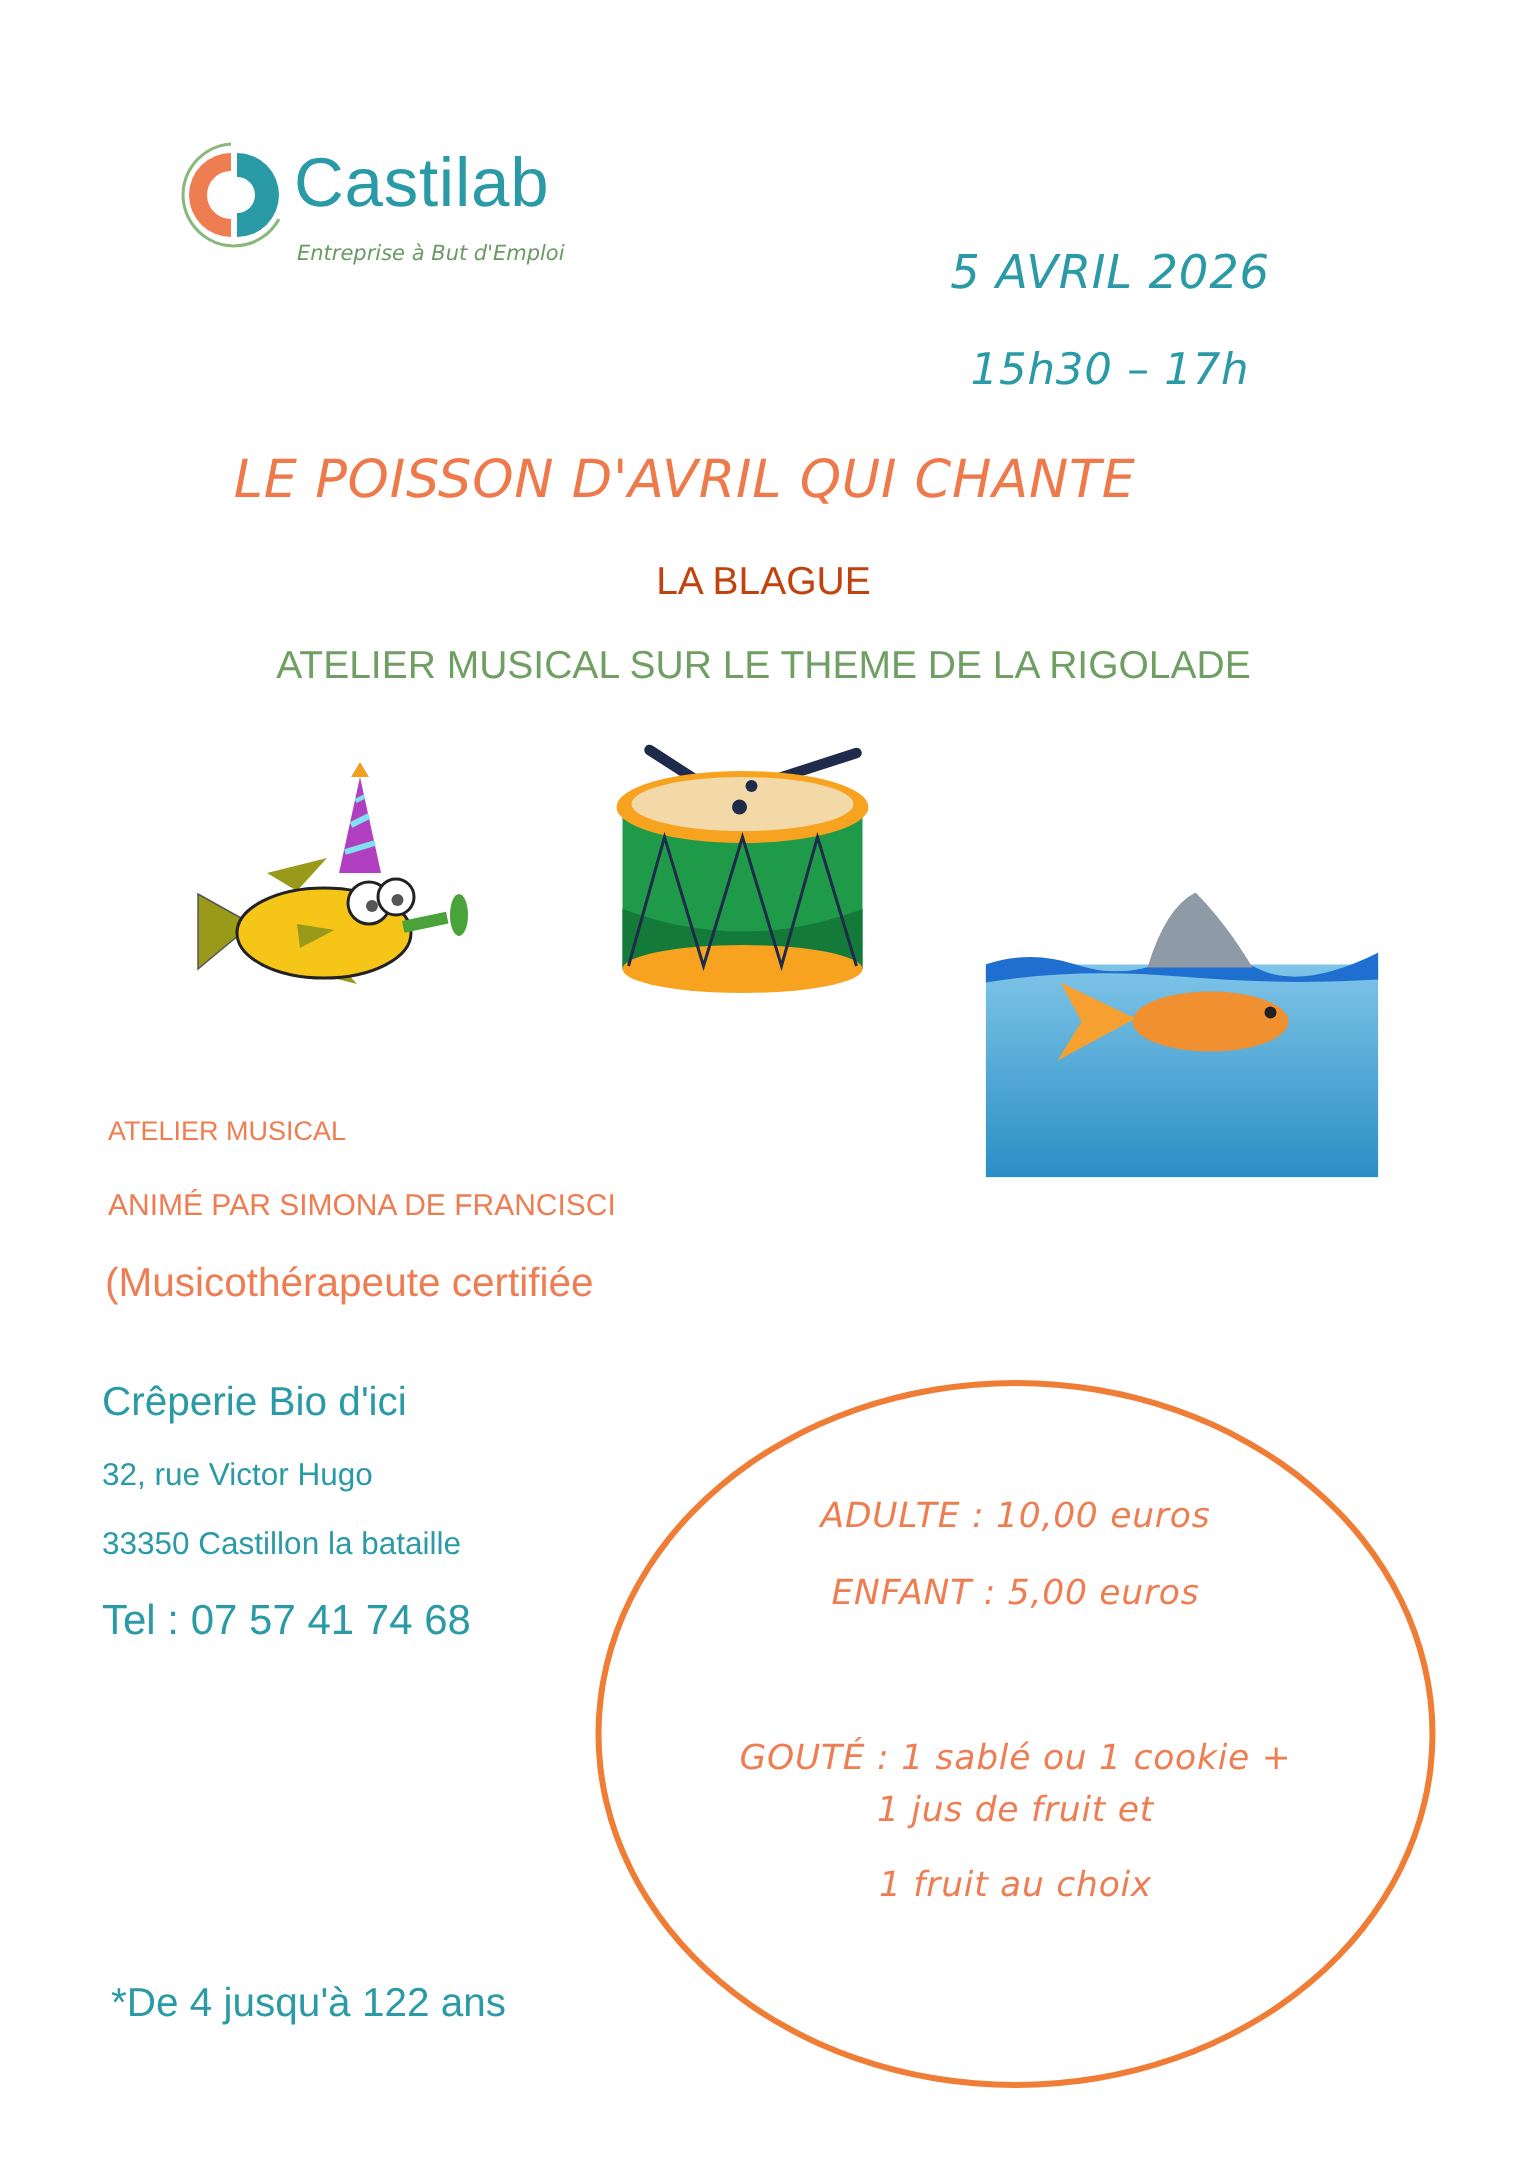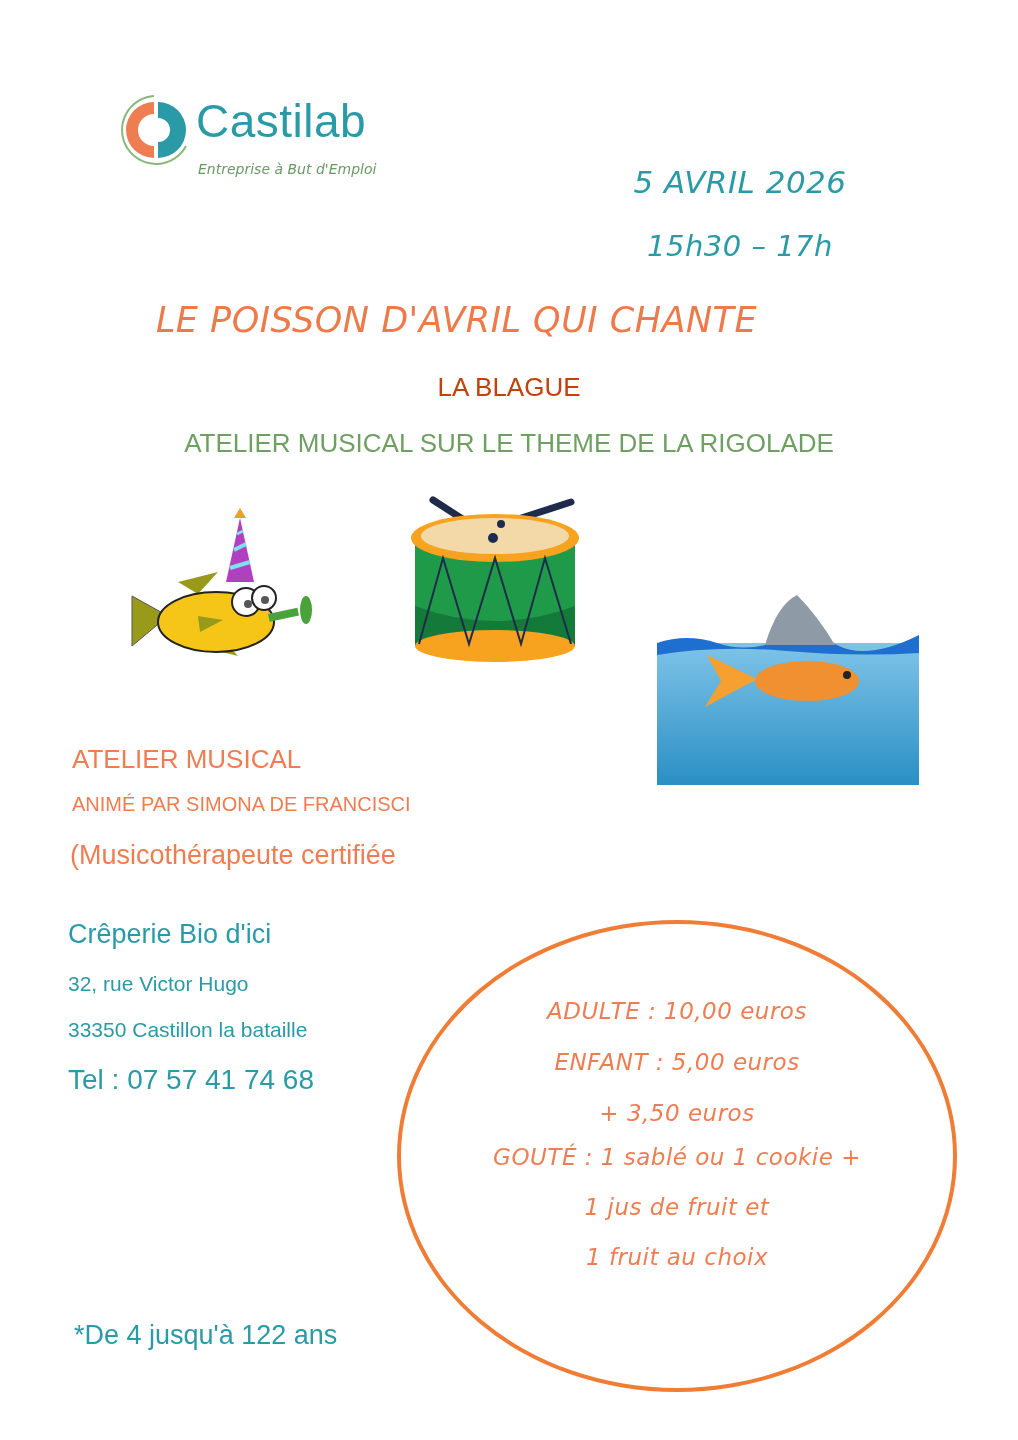--- a/index.html
+++ b/index.html
@@ -18,21 +18,21 @@
     .time { left: 580px; top: 229px; width: 320px; text-align: center; font-size: 29px; color: #2a9aa6; }
 
     .title { left: 0; top: 300px; width: 913px; text-align: center; font-size: 35px; color: #ee7a4c; }
     .sub1 { left: 0; top: 372px; width: 1018px; text-align: center; font-size: 26px; color: #c2410c; }
     .sub2 { left: 0; top: 428px; width: 1018px; text-align: center; font-size: 26px; color: #6f9f62; }
 
     .img-fish { left: 128px; top: 506px; width: 190px; height: 160px; }
     .img-drum { left: 405px; top: 496px; width: 178px; height: 172px; }
     .img-shark { left: 657px; top: 595px; width: 262px; height: 190px; overflow: hidden; }
 
-    .animator1 { left: 72px; top: 744px; font-size: 26px; color: #ef7d52; }
+    .animator1 { left: 72px; top: 744px; font-size: 18px; color: #ef7d52; }
     .animator2 { left: 72px; top: 793px; font-size: 20px; color: #ef7d52; }
     .animator3 { left: 70px; top: 840px; font-size: 27px; color: #ef7d52; }
 
     .venue-name { left: 68px; top: 919px; font-size: 27px; color: #2a9aa6; }
     .venue-street { left: 68px; top: 972px; font-size: 21px; color: #2a9aa6; }
     .venue-city { left: 68px; top: 1018px; font-size: 21px; color: #2a9aa6; }
     .venue-tel { left: 68px; top: 1064px; font-size: 28px; color: #2a9aa6; }
 
     .age { left: 74px; top: 1320px; font-size: 27px; color: #2a9aa6; }
 
@@ -117,17 +117,16 @@
 <div class="abs venue-name round">Crêperie Bio d'ici</div>
 <div class="abs venue-street round">32, rue Victor Hugo</div>
 <div class="abs venue-city round">33350 Castillon la bataille</div>
 <div class="abs venue-tel round">Tel : 07 57 41 74 68</div>
 
 <div class="abs age round">*De 4 jusqu'à 122 ans</div>
 
 <div class="abs price-circle">
   <div class="price-line comic" style="top:74px;">ADULTE : 10,00 euros</div>
   <div class="price-line comic" style="top:125px;">ENFANT :  5,00 euros</div>
-  <div class="price-line comic" style="top:176px;">+ 3,50 euros</div>
-  <div class="price-line comic" style="top:220px;">GOUTÉ : 1 sablé ou 1 cookie +</div>
+  <div class="price-line comic" style="top:235px;">GOUTÉ : 1 sablé ou 1 cookie +</div>
   <div class="price-line comic" style="top:270px;">1 jus de fruit et</div>
   <div class="price-line comic" style="top:320px;">1 fruit au choix</div>
 </div>
 
 </body></html>

